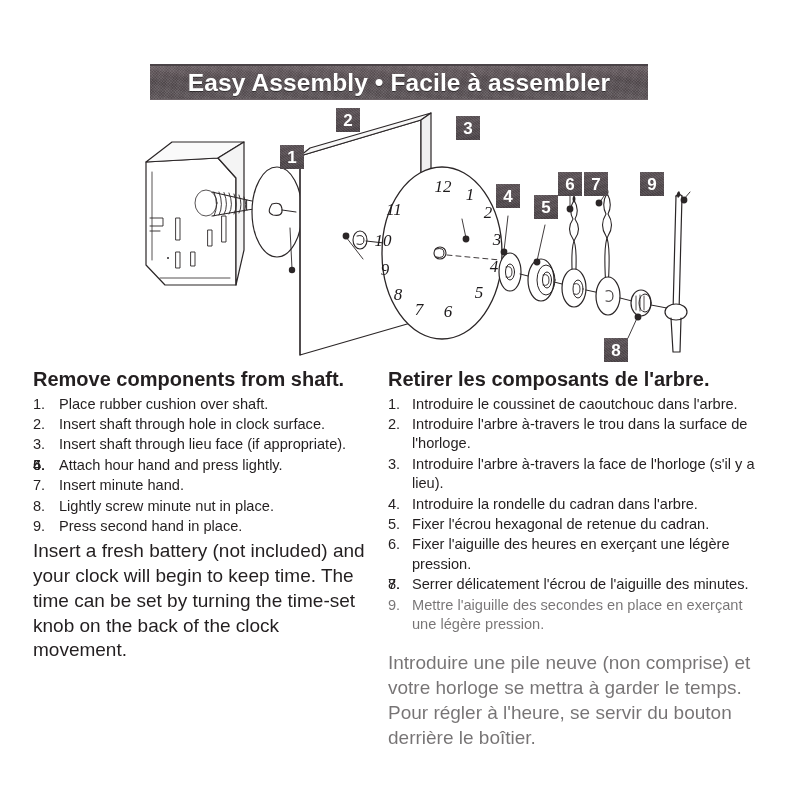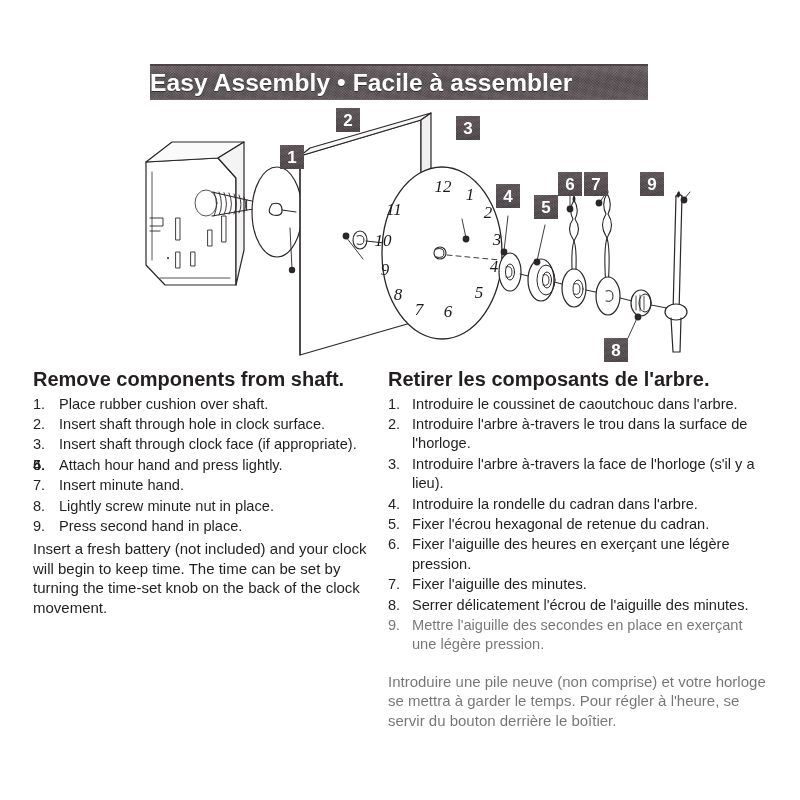--- a/index.html
+++ b/index.html
@@ -25,20 +25,21 @@
     width: 498px;
     height: 36px;
     background:
       repeating-linear-gradient(43deg, rgba(255,255,255,.055) 0 1px, rgba(0,0,0,.05) 1px 2px),
       repeating-linear-gradient(133deg, rgba(255,255,255,.05) 0 1px, rgba(0,0,0,.055) 1px 2px),
       linear-gradient(180deg, #6d6266 0%, #574e52 42%, #5e565a 100%);
     border-top: 2px solid #4a4347;
     border-bottom: 1px solid #6e6569;
     display: flex;
     align-items: center;
+    justify-content: center;
     box-sizing: border-box;
   }
   #banner-title {
     color: #ffffff;
     font-size: 24.5px;
     font-weight: bold;
     letter-spacing: .1px;
     white-space: nowrap;
     text-shadow: 0 1px 0 rgba(0,0,0,.45);
   }
@@ -98,21 +99,21 @@
   }
   .steps li .num {
     position: absolute;
     left: 0;
     top: 0;
     width: 20px;
     text-align: left;
   }
   #col-fr .steps li { padding-left: 24px; }
   .closing {
-    font-size: 15px;
+    font-size: 19px;
     line-height: 1.30;
     margin: 3px 0 0 0;
   }
   #col-fr .closing { margin-top: 17px; }
   
   .faded { opacity: .62; }
 </style>
 </head>
 <body>
 
@@ -283,38 +284,38 @@
   <div class="callout" style="left:584px; top:72px;">7</div>
   <div class="callout" style="left:604px; top:238px;">8</div>
   <div class="callout" style="left:640px; top:72px;">9</div>
 </div>
 
 <div class="column" id="col-en">
   <p class="col-heading">Remove components from shaft.</p>
   <ol class="steps" id="steps-en">
       <li><span class="num">1.</span><span>Place rubber cushion over shaft.</span></li>
       <li><span class="num">2.</span><span>Insert shaft through hole in clock surface.</span></li>
-      <li><span class="num">3.</span><span>Insert shaft through clock face (if appropriate).</span></li>
+      <li><span class="num">3.</span><span>Insert shaft through lieu face (if appropriate).</span></li>
       <li><span class="num">4.</span></li>
       <li><span class="num">5.</span></li>
       <li><span class="num">6.</span><span>Attach hour hand and press lightly.</span></li>
       <li><span class="num">7.</span><span>Insert minute hand.</span></li>
       <li><span class="num">8.</span><span>Lightly screw minute nut in place.</span></li>
       <li><span class="num">9.</span><span>Press second hand in place.</span></li>
     </ol>
   <p class="closing">Insert a fresh battery (not included) and your clock will begin to keep time. The time can be set by turning the time-set knob on the back of the clock movement.</p>
 </div>
 
 <div class="column" id="col-fr">
   <p class="col-heading">Retirer les composants de l'arbre.</p>
   <ol class="steps" id="steps-fr">
       <li><span class="num">1.</span><span>Introduire le coussinet de caoutchouc dans l'arbre.</span></li>
       <li><span class="num">2.</span><span>Introduire l'arbre à-travers le trou dans  la surface de l'horloge.</span></li>
       <li><span class="num">3.</span><span>Introduire l'arbre à-travers la face de l'horloge (s'il y a lieu).</span></li>
       <li><span class="num">4.</span><span>Introduire la rondelle du cadran dans l'arbre.</span></li>
       <li><span class="num">5.</span><span>Fixer l'écrou hexagonal de retenue du cadran.</span></li>
       <li><span class="num">6.</span><span>Fixer l'aiguille des heures en exerçant une légère pression.</span></li>
-      <li><span class="num">7.</span><span>Fixer l'aiguille des minutes.</span></li>
+      <li><span class="num">7.</span></li>
       <li><span class="num">8.</span><span>Serrer délicatement l'écrou de l'aiguille des minutes.</span></li>
       <li class="faded"><span class="num">9.</span><span>Mettre l'aiguille des secondes en place en exerçant une légère pression.</span></li>
     </ol>
   <p class="closing faded">Introduire une pile neuve (non comprise) et votre horloge se mettra à garder le temps. Pour régler à l'heure, se servir du bouton derrière le boîtier.</p>
 </div>
 
 </body></html>

